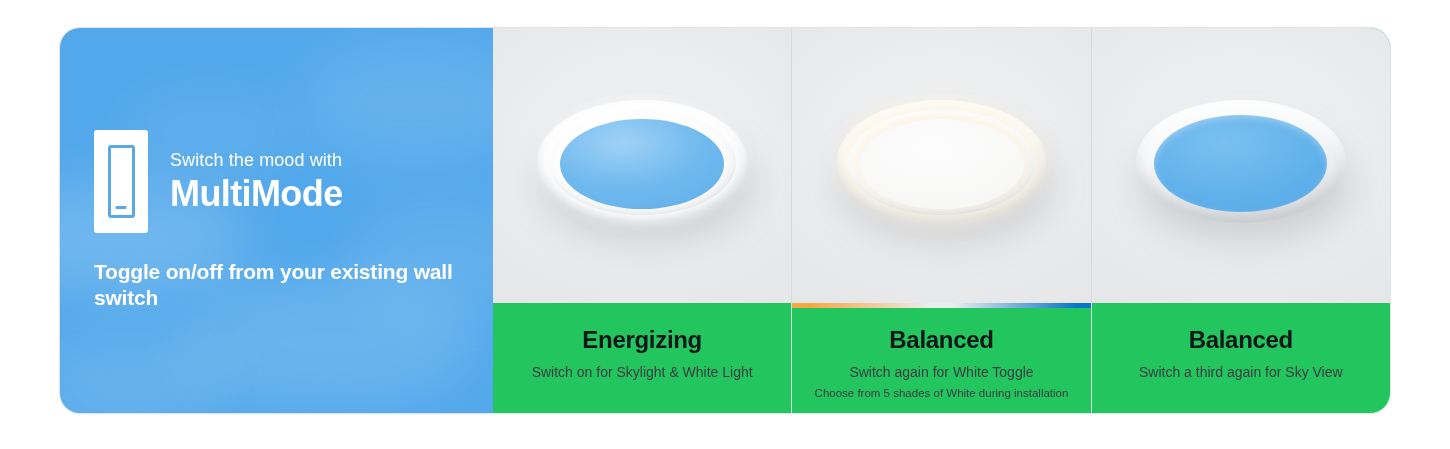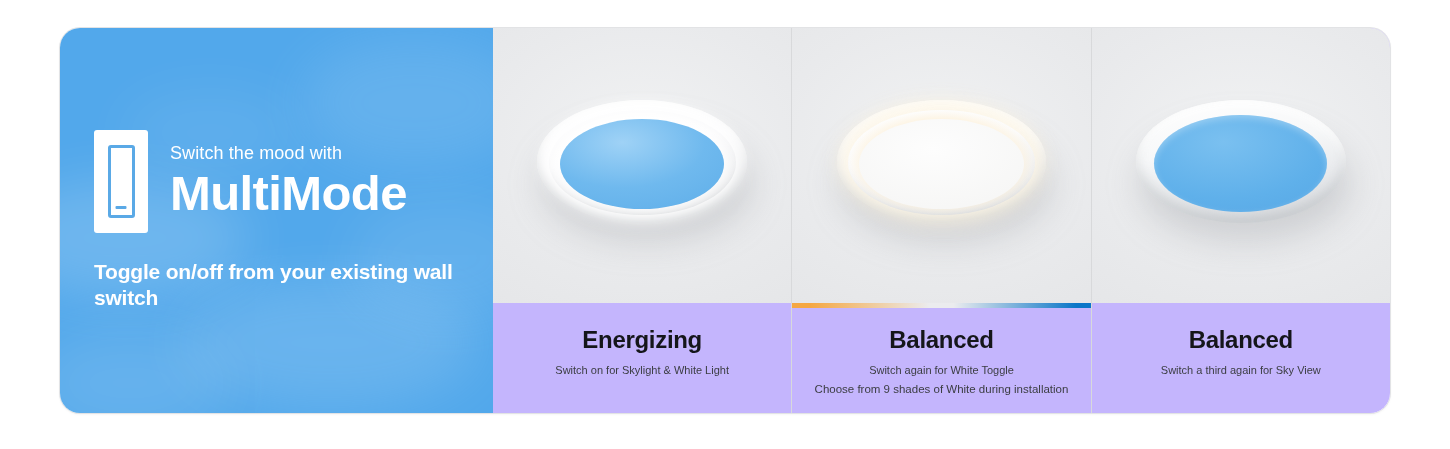--- a/index.html
+++ b/index.html
@@ -100,21 +100,21 @@
   .eyebrow {
     color: #ffffff;
     font-size: 18px;
     font-weight: 400;
     letter-spacing: .1px;
     line-height: 1.1;
     margin-bottom: 4px;
   }
   .brand {
     color: #ffffff;
-    font-size: 49px;
+    font-size: 36px;
     font-weight: 700;
     letter-spacing: -0.6px;
     line-height: 1.05;
   }
   .hero-sub {
     color: #ffffff;
     font-size: 21px;
     font-weight: 600;
     line-height: 1.22;
     letter-spacing: -0.2px;
@@ -125,21 +125,21 @@
   .modes {
     flex: 1 1 auto;
     display: flex;
     background: #ffffff;
   }
   .mode {
     flex: 1 1 0;
     display: flex;
     flex-direction: column;
     position: relative;
-    background: #c4b5fd;
+    background: #22c55e;
   }
   .mode + .mode { border-left: 1px solid #d8d9db; }
 
   .mode-image {
     position: relative;
     height: 275px;
     background:
       radial-gradient(115% 95% at 50% 42%, #f1f2f3 0%, #e9eaec 48%, #e2e3e5 100%);
     overflow: hidden;
   }
@@ -154,21 +154,21 @@
   }
   .mode-title {
     font-size: 24px;
     font-weight: 700;
     color: #15161a;
     letter-spacing: -0.3px;
     line-height: 1.1;
     margin-bottom: 11px;
   }
   .mode-desc {
-    font-size: 11px;
+    font-size: 14px;
     font-weight: 400;
     color: #3b3d42;
     line-height: 1.25;
   }
   .mode-note {
     font-size: 11.5px;
     font-weight: 400;
     color: #3b3d42;
     line-height: 1.3;
     margin-top: 4px;
@@ -310,21 +310,21 @@
           <span class="fx-shadow"></span>
           <span class="fx-body"></span>
           <span class="fx-rim"></span>
           <span class="fx-core"></span>
         </div>
       </div>
       <div class="mode-bar" id="balanced-bar" style="background: linear-gradient(90deg, rgb(245, 167, 66) 0%, rgb(245, 167, 66) 6%, rgb(235, 236, 238) 46%, rgb(235, 236, 238) 54%, rgb(11, 118, 200) 95%, rgb(11, 118, 200) 100%);"></div>
       <div class="mode-caption">
         <div class="mode-title">Balanced</div>
         <div class="mode-desc">Switch again for White Toggle</div>
-        <div class="mode-note">Choose from 9 shades of White during installation</div>
+        <div class="mode-note">Choose from 5 shades of White during installation</div>
       </div>
     </article>
 
     <article class="mode">
       <div class="mode-image">
         <div class="fixture fx-relaxing">
           <span class="fx-shadow"></span>
           <span class="fx-body"></span>
           <span class="fx-rim"></span>
           <span class="fx-core"></span>

